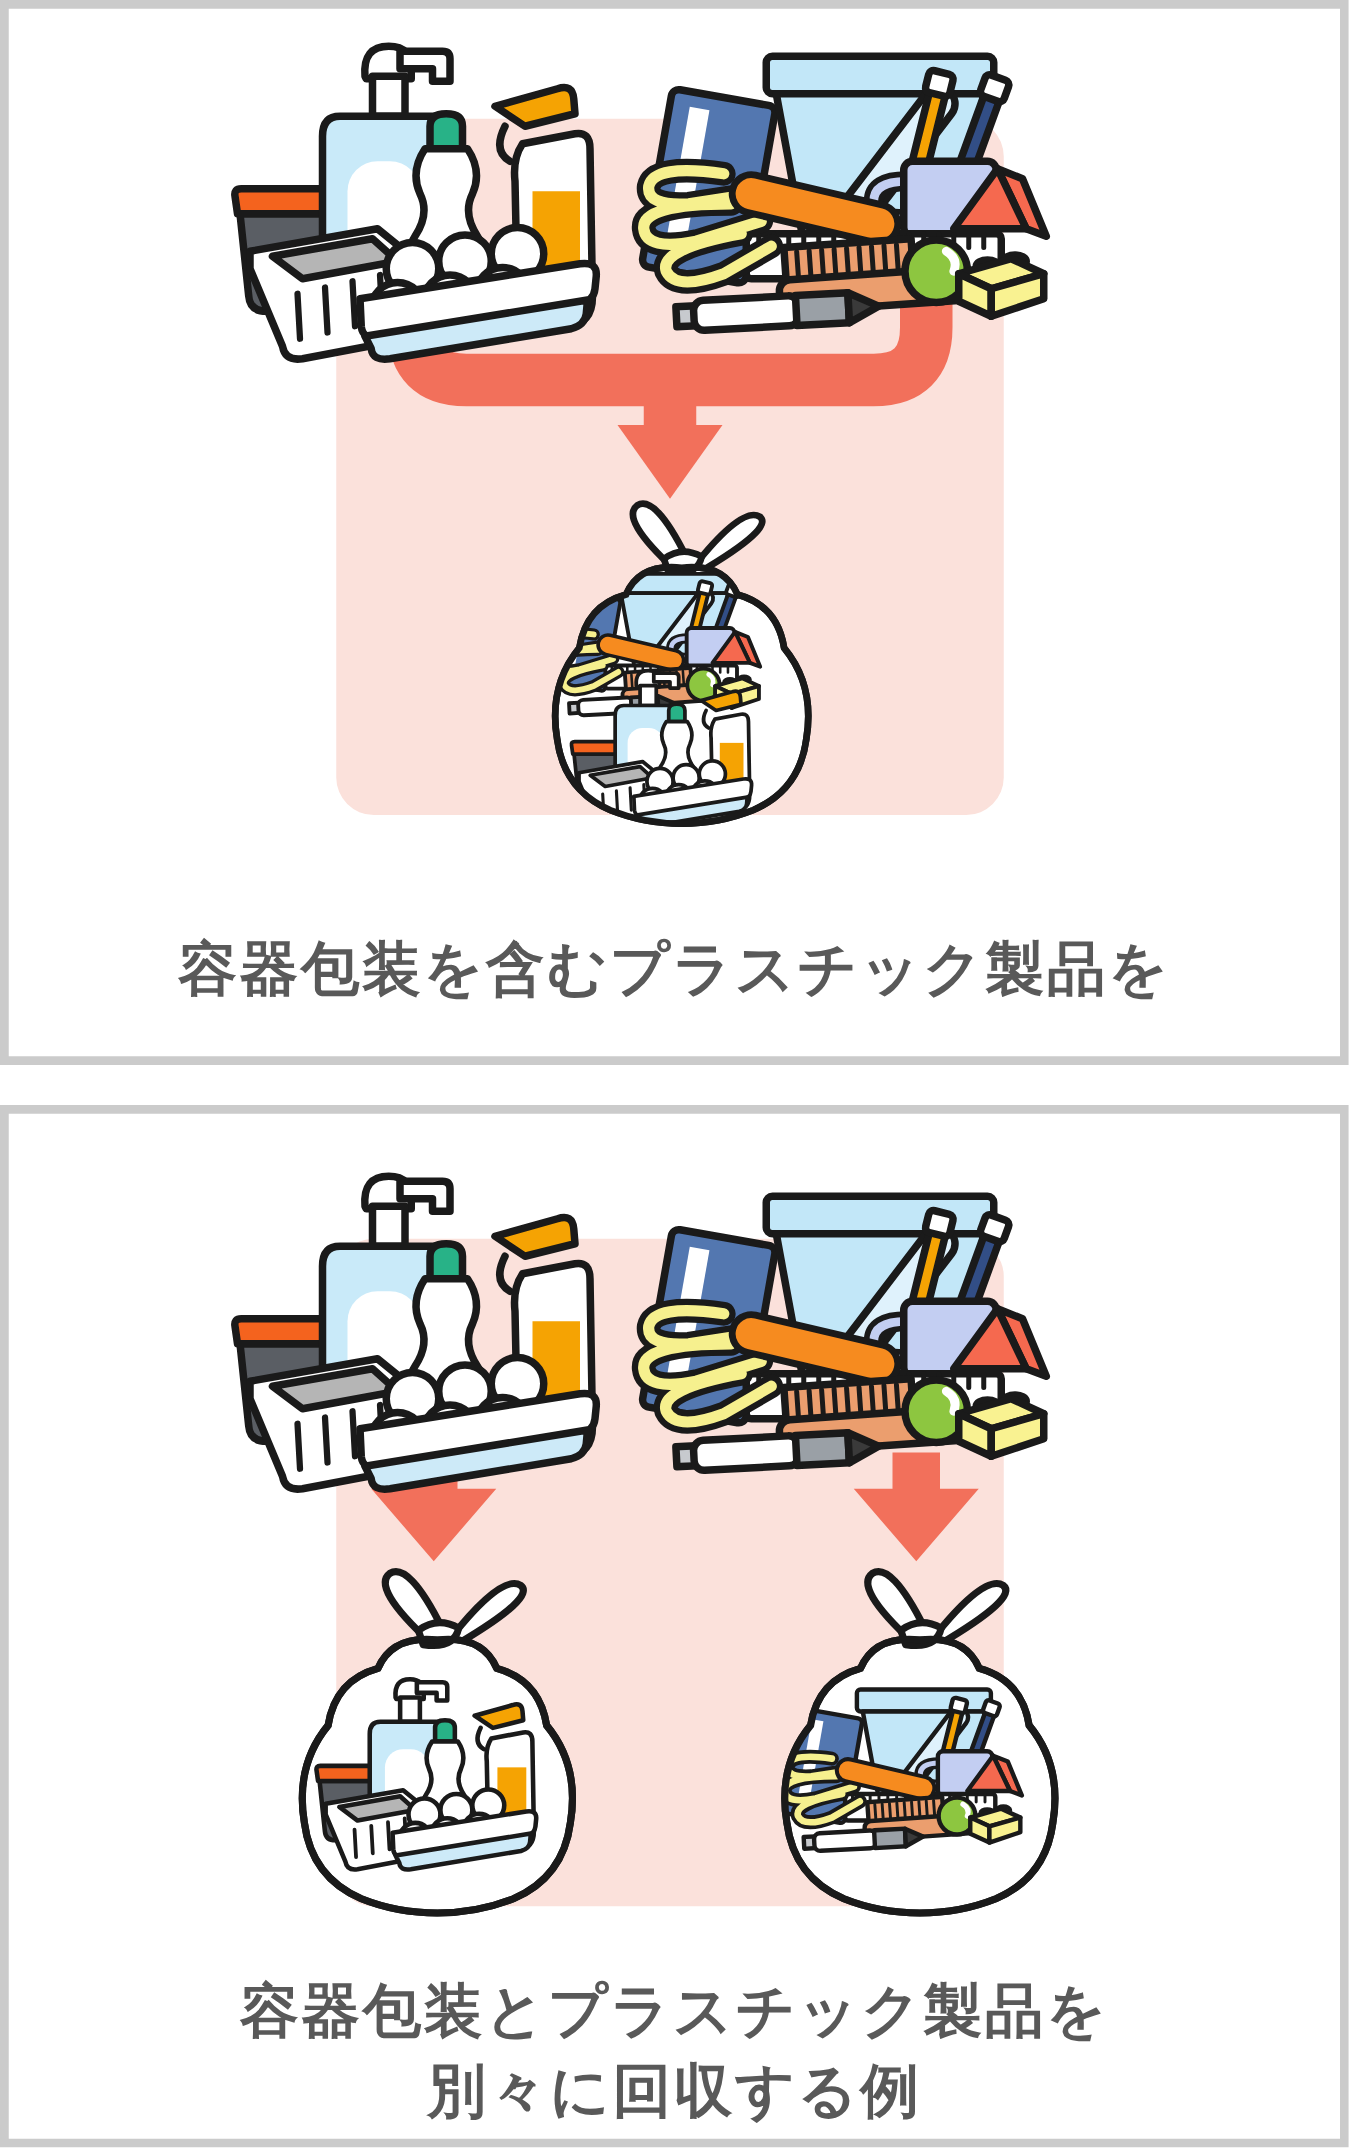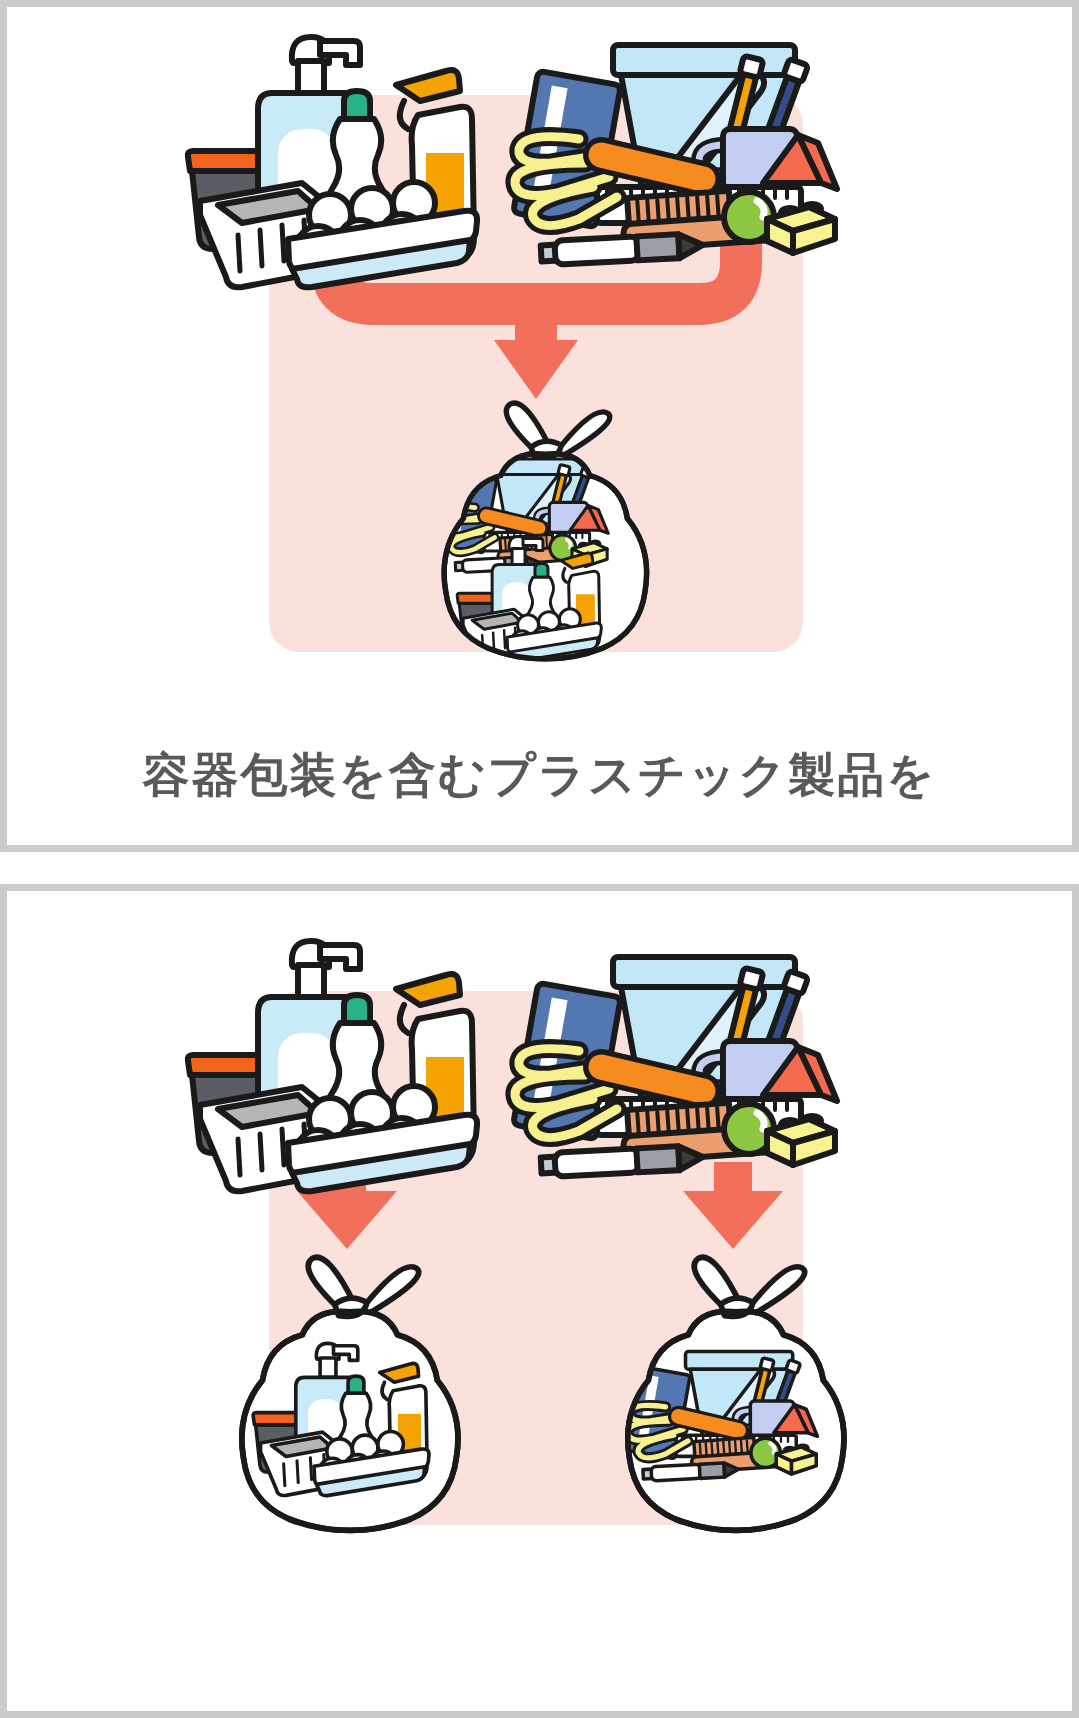--- a/index.html
+++ b/index.html
@@ -176,13 +176,17 @@
 <div class="panel" id="panel2">
   <svg class="scene" width="1065" height="820" viewBox="0 0 1065 820">
     <rect x="262" y="100" width="534" height="534" rx="30" style="fill:var(--pink-bg,#fbe1db)"></rect>
     <use href="#downArrow" style="fill:var(--arrow,#f2705b)"></use>
     <use href="#downArrow" x="386" style="fill:var(--arrow,#f2705b)"></use>
     <use href="#groupA" transform="translate(165,42)"></use>
     <use href="#groupB" transform="translate(498,60)"></use>
     <use href="#bagA" transform="translate(208,362) scale(0.95)"></use>
     <use href="#bagB" transform="translate(594,362) scale(0.95)"></use>
   </svg>
+  <div class="caption">
+    <div>容器包装とプラスチック製品を</div>
+    <div>別々に回収する例</div>
+  </div>
 </div>
 
 </body></html>

